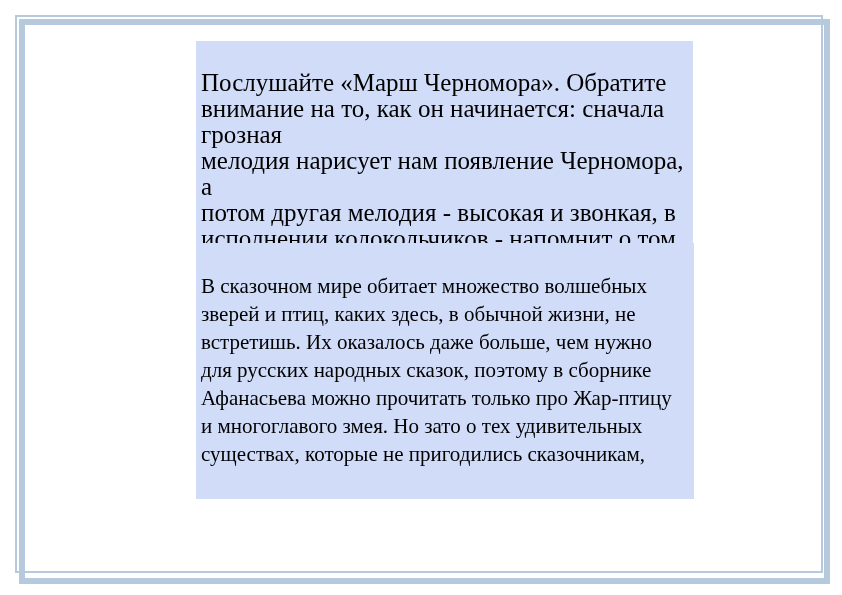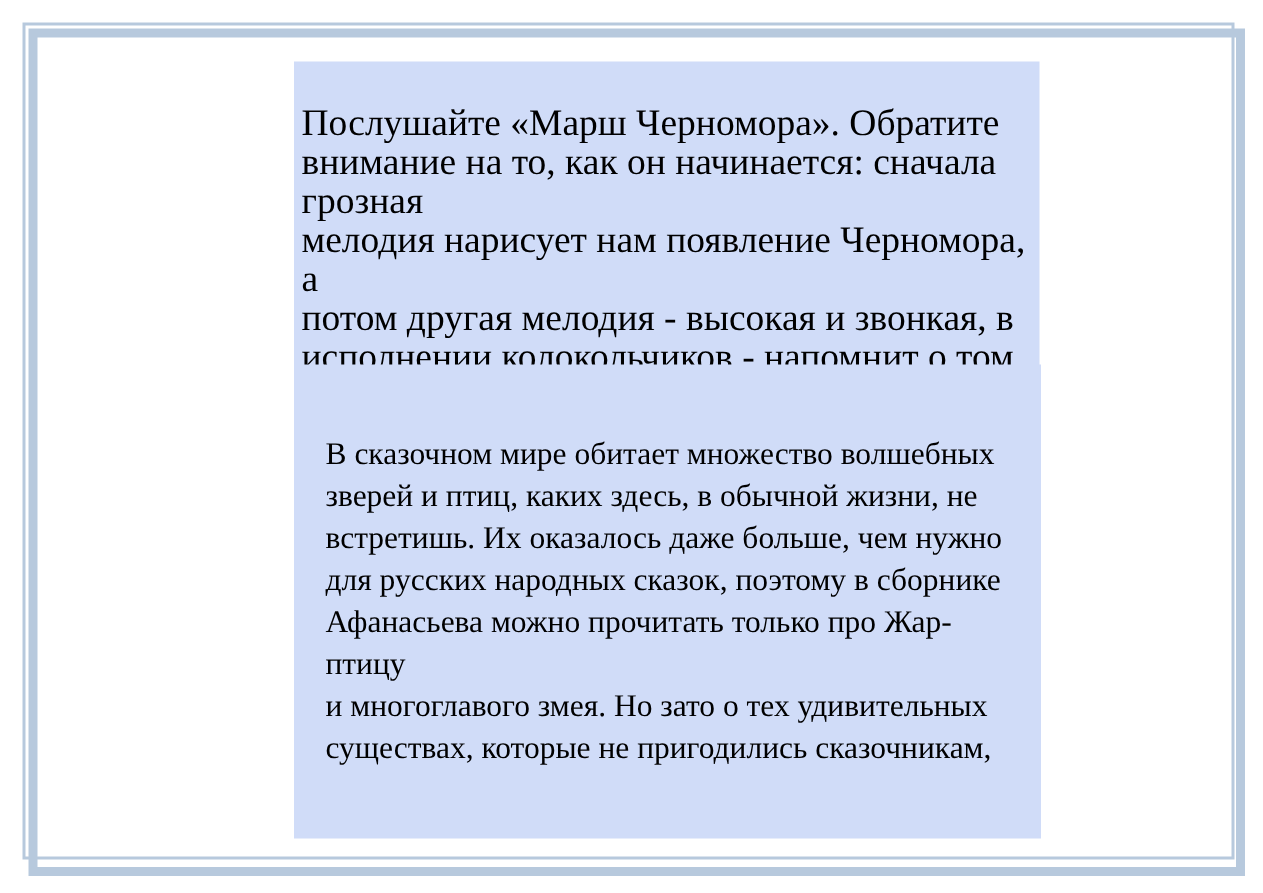--- a/index.html
+++ b/index.html
@@ -56,21 +56,21 @@
     width: 498px;
     font-size: 21px;
     line-height: 28px;
     padding: 1px 2px 3px 5px;
   }
   .tb2-heading {
     font-weight: bold;
     margin: 0 0 28px 0;
   }
   .tb2-body {
-    margin: 16px;
+    margin: 0;
   }
 </style>
 </head>
 <body>
 
 <div class="slide">
 
   <div class="frame-thin"></div>
   <div class="frame-thick"></div>
 

